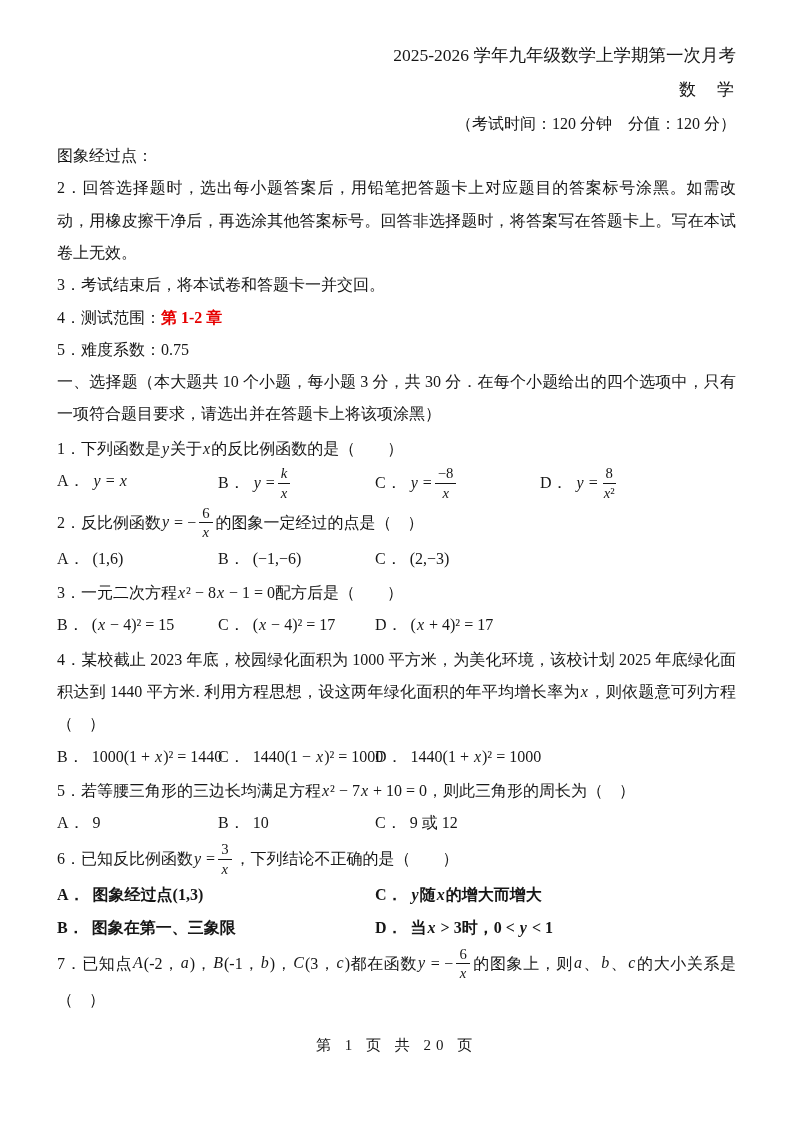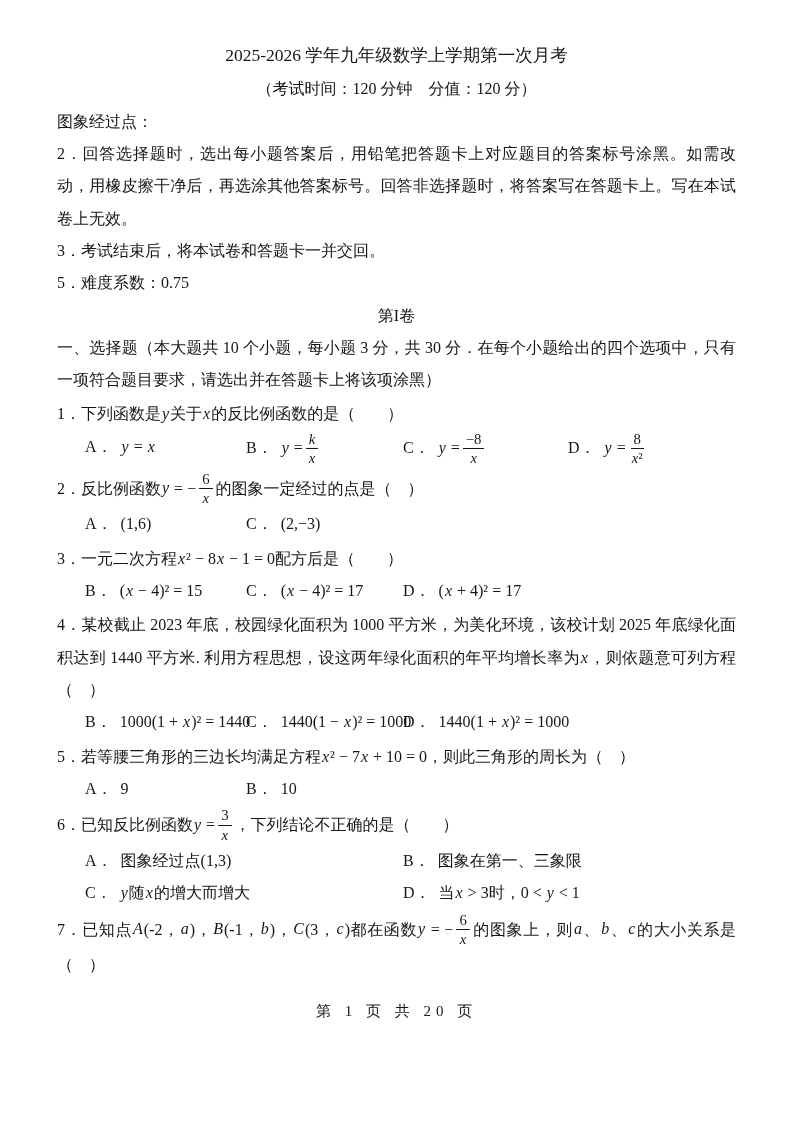--- a/index.html
+++ b/index.html
@@ -7,61 +7,62 @@
     width: 793px; height: 1122px;
     box-sizing: border-box;
     padding: 38px 57px 0 57px;
     overflow: hidden;
     color: #161616;
     font-family: "Liberation Serif", "DejaVu Serif", serif;
     font-size: 16px;
     line-height: 2.02;
   }
   p { margin: 0; text-align: justify; }
-  .center { text-align: center; }
+  .center { text-align: right; }
   .title { font-size: 17.5px; }
   .subject { font-size: 17px; letter-spacing: 2px; }
   .intro { text-align: justify; }
   .red { color: #e60000; font-weight: 700; }
 
   .question { margin-top: 2px; }
-  .opts { display: grid; margin-left: 28px; }
+  .opts { display: grid; }
   .cols-std { grid-template-columns: 161px 157px 165px 1fr; }
-  .cols-2   { grid-template-columns: 318px 1fr; }
+  .cols-2   { grid-template-columns: 318px 1fr; font-weight: bold; }
   .opt { white-space: nowrap; }
   .olabel { margin-right: 8px; }
 
   .math i { font-style: italic; padding: 0 1px; }
   .frac {
     display: inline-flex; flex-direction: column; align-items: center;
     vertical-align: middle; line-height: 1.25; font-size: 0.92em;
     margin: 0 3px; transform: translateY(-1px);
   }
   .frac .fn { border-bottom: 1px solid currentColor; padding: 0 3px; display: block; }
   .frac .fd { padding: 0 3px; display: block; }
 
   .footer-text { margin-top: 14px; letter-spacing: 5px; font-size: 15px; text-align: center; }
 </style>
 </head>
 <body>
 
 <header>
   <p class="center title">2025-2026 学年九年级数学上学期第一次月考</p>
+  <p class="center subject">数　学</p>
   <p class="center">（考试时间：120 分钟　分值：120 分）</p>
 </header>
 
 <section>
   <p>图象经过点：</p>
   <p>2．回答选择题时，选出每小题答案后，用铅笔把答题卡上对应题目的答案标号涂黑。如需改动，用橡皮擦干净后，再选涂其他答案标号。回答非选择题时，将答案写在答题卡上。写在本试卷上无效。</p>
   <p>3．考试结束后，将本试卷和答题卡一并交回。</p>
+  <p>4．测试范围：<span class="red">第 1-2 章</span></p>
   <p>5．难度系数：0.75</p>
 </section>
 
 <section>
-  <p class="center">第I卷</p>
   <p class="intro">一、选择题（本大题共 10 个小题，每小题 3 分，共 30 分．在每个小题给出的四个选项中，只有一项符合题目要求，请选出并在答题卡上将该项涂黑）</p>
 
   <div class="question">
     <p class="stem">1．下列函数是<span class="math"><i>y</i></span>关于<span class="math"><i>x</i></span>的反比例函数的是（　　）</p>
     <div class="opts cols-std">
       <div class="opt"><span class="olabel">A．</span><span class="ocontent"><span class="math"><i>y</i> = <i>x</i></span></span></div>
       <div class="opt"><span class="olabel">B．</span><span class="ocontent"><span class="math"><i>y</i> =</span><span class="frac">
               <span class="fn"><i>k</i></span>
               <span class="fd"><i>x</i></span>
             </span></span></div>
@@ -76,20 +77,21 @@
     </div>
   </div>
 
   <div class="question">
     <p class="stem">2．反比例函数<span class="math"><i>y</i> = −</span><span class="frac">
           <span class="fn">6</span>
           <span class="fd"><i>x</i></span>
         </span>的图象一定经过的点是（　）</p>
     <div class="opts cols-std">
       <div class="opt"><span class="olabel">A．</span><span class="ocontent"><span class="math">(1,6)</span></span></div>
+      <div class="opt"><span class="olabel">B．</span><span class="ocontent"><span class="math">(−1,−6)</span></span></div>
       <div class="opt"><span class="olabel">C．</span><span class="ocontent"><span class="math">(2,−3)</span></span></div>
     </div>
   </div>
 
   <div class="question">
     <p class="stem">3．一元二次方程<span class="math"><i>x</i>² − 8<i>x</i> − 1 = 0</span>配方后是（　　）</p>
     <div class="opts cols-std">
       <div class="opt"><span class="olabel">B．</span><span class="ocontent"><span class="math">(<i>x</i> − 4)² = 15</span></span></div>
       <div class="opt"><span class="olabel">C．</span><span class="ocontent"><span class="math">(<i>x</i> − 4)² = 17</span></span></div>
       <div class="opt"><span class="olabel">D．</span><span class="ocontent"><span class="math">(<i>x</i> + 4)² = 17</span></span></div>
@@ -103,32 +105,33 @@
       <div class="opt"><span class="olabel">C．</span><span class="ocontent"><span class="math">1440(1 − <i>x</i>)² = 1000</span></span></div>
       <div class="opt"><span class="olabel">D．</span><span class="ocontent"><span class="math">1440(1 + <i>x</i>)² = 1000</span></span></div>
     </div>
   </div>
 
   <div class="question">
     <p class="stem">5．若等腰三角形的三边长均满足方程<span class="math"><i>x</i>² − 7<i>x</i> + 10 = 0</span>，则此三角形的周长为（　）</p>
     <div class="opts cols-std">
       <div class="opt"><span class="olabel">A．</span><span class="ocontent">9</span></div>
       <div class="opt"><span class="olabel">B．</span><span class="ocontent">10</span></div>
+      <div class="opt"><span class="olabel">C．</span><span class="ocontent">9 或 12</span></div>
     </div>
   </div>
 
   <div class="question">
     <p class="stem">6．已知反比例函数<span class="math"><i>y</i> =</span><span class="frac">
           <span class="fn">3</span>
           <span class="fd"><i>x</i></span>
         </span>，下列结论不正确的是（　　）</p>
     <div class="opts cols-2">
       <div class="opt"><span class="olabel">A．</span><span class="ocontent">图象经过点<span class="math">(1,3)</span></span></div>
+      <div class="opt"><span class="olabel">C．</span><span class="ocontent"><span class="math"><i>y</i></span>随<span class="math"><i>x</i></span>的增大而增大</span></div>
       <div class="opt"><span class="olabel">B．</span><span class="ocontent">图象在第一、三象限</span></div>
-      <div class="opt"><span class="olabel">C．</span><span class="ocontent"><span class="math"><i>y</i></span>随<span class="math"><i>x</i></span>的增大而增大</span></div>
       <div class="opt"><span class="olabel">D．</span><span class="ocontent">当<span class="math"><i>x</i> &gt; 3</span>时，<span class="math">0 &lt; <i>y</i> &lt; 1</span></span></div>
     </div>
   </div>
 
   <div class="question">
     <p class="stem">7．已知点<span class="math"><i>A</i></span>(-2，<span class="math"><i>a</i></span>)，<span class="math"><i>B</i></span>(-1，<span class="math"><i>b</i></span>)，<span class="math"><i>C</i></span>(3，<span class="math"><i>c</i></span>)都在函数<span class="math"><i>y</i> = −</span><span class="frac">
           <span class="fn">6</span>
           <span class="fd"><i>x</i></span>
         </span>的图象上，则<span class="math"><i>a</i></span>、<span class="math"><i>b</i></span>、<span class="math"><i>c</i></span>的大小关系是（　）</p>
   </div>

